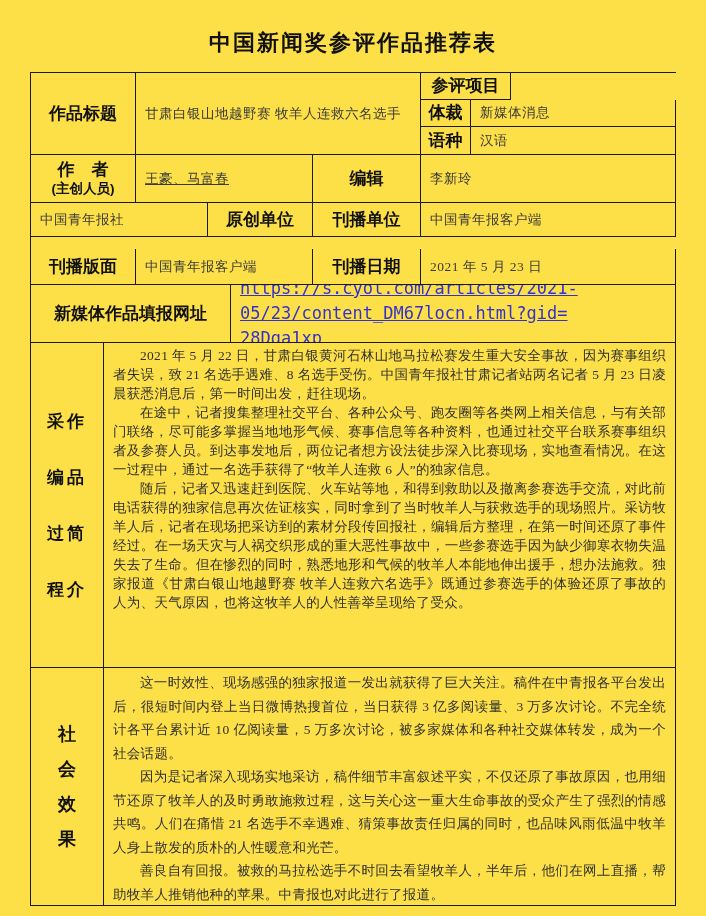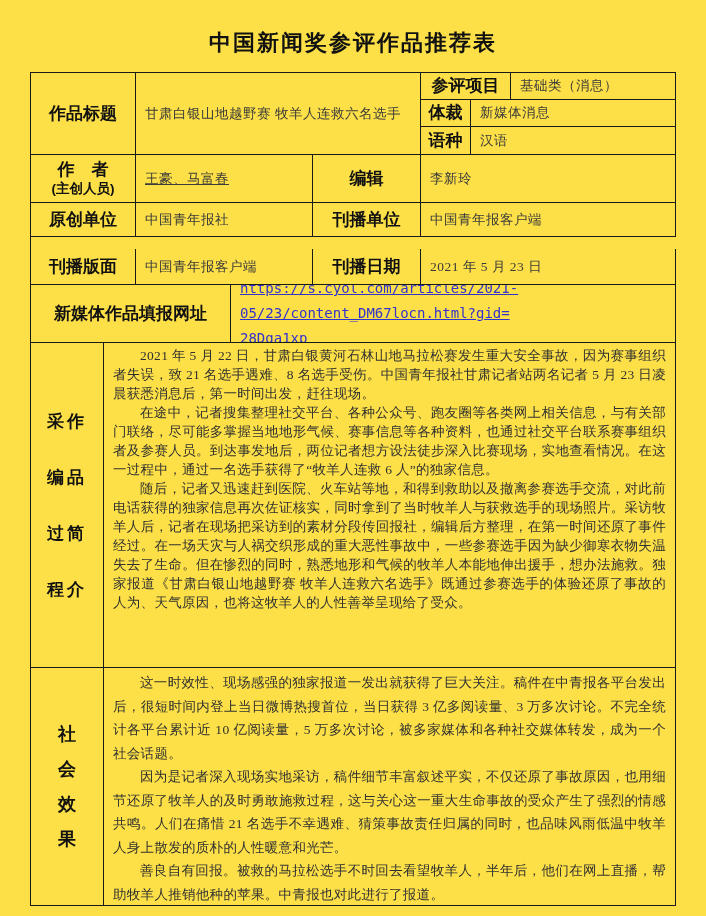--- a/index.html
+++ b/index.html
@@ -44,21 +44,21 @@
   }
   .grow{flex:1 1 auto;}
   .subcol{display:flex;flex-direction:column;flex:1 1 auto;}
   .subrow{display:flex;width:100%;}
   .urlcell{
     flex-direction:column;align-items:flex-start;justify-content:center;
     padding-left:9px;
   }
   .urlcell a{
     font-family:"DejaVu Sans Mono", monospace;
-    font-size:14px;line-height:25px;
+    font-size:17px;line-height:25px;
     color:#3232cd;text-decoration:underline;cursor:pointer;
   }
   .bodycell{
     display:block;
     padding:3px 9px 0 9px;
     font-size:13.5px;color:#303030;
     text-align:justify;
   }
   .bodycell p{margin:0;text-indent:2em;letter-spacing:0.3px;}
   .proc p{line-height:19px;}
@@ -80,21 +80,20 @@
   <div class="doc-title">中国新闻奖参评作品推荐表</div>
 
   <div class="tbl">
 
     <div class="row" style="height:82px;">
       <div class="cell lbl" style="flex:0 0 105px;">作品标题</div>
       <div class="cell val" style="flex:0 0 285px;text-align:center;">甘肃白银山地越野赛 牧羊人连救六名选手</div>
       <div class="subcol">
         <div class="subrow" style="height:27px;">
           <div class="cell lbl" style="flex:0 0 90px;height:27px;">参评项目</div>
-          <div class="cell val grow" style="height:27px;">基础类（消息）</div>
         </div>
         <div class="subrow" style="height:27px;">
           <div class="cell lbl" style="flex:0 0 50px;height:27px;">体裁</div>
           <div class="cell val grow" style="height:27px;">新媒体消息</div>
         </div>
         <div class="subrow" style="height:28px;">
           <div class="cell lbl" style="flex:0 0 50px;height:28px;">语种</div>
           <div class="cell val grow" style="height:28px;">汉语</div>
         </div>
       </div>
@@ -104,22 +103,22 @@
       <div class="cell lbl" style="flex:0 0 105px;">
         <span>作　者</span>
         <span class="sub">(主创人员)</span>
       </div>
       <div class="cell val" style="flex:0 0 177px;text-decoration:underline;">王豪、马富春</div>
       <div class="cell lbl" style="flex:0 0 108px;">编辑</div>
       <div class="cell val grow">李新玲</div>
     </div>
 
     <div class="row" style="height:34px;">
+      <div class="cell val" style="flex:0 0 177px;">中国青年报社</div>
       <div class="cell lbl" style="flex:0 0 105px;">原创单位</div>
-      <div class="cell val" style="flex:0 0 177px;">中国青年报社</div>
       <div class="cell lbl" style="flex:0 0 108px;">刊播单位</div>
       <div class="cell val grow">中国青年报客户端</div>
     </div>
 
     <div class="row" style="height:36px;margin-top:12px;">
       <div class="cell lbl" style="flex:0 0 105px;">刊播版面</div>
       <div class="cell val" style="flex:0 0 177px;">中国青年报客户端</div>
       <div class="cell lbl" style="flex:0 0 108px;">刊播日期</div>
       <div class="cell val grow">2021 年 5 月 23 日</div>
     </div>

